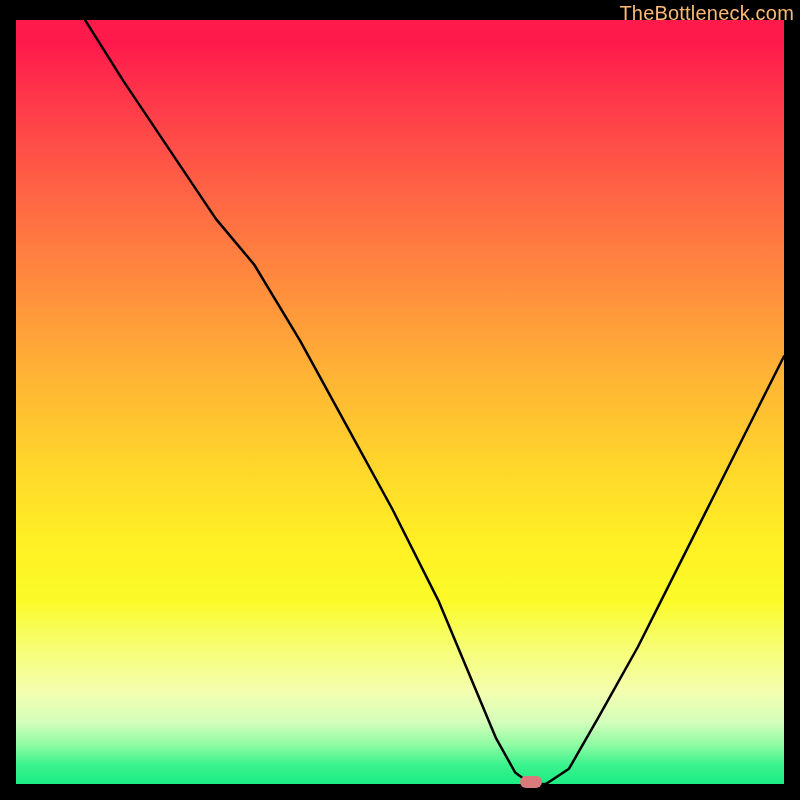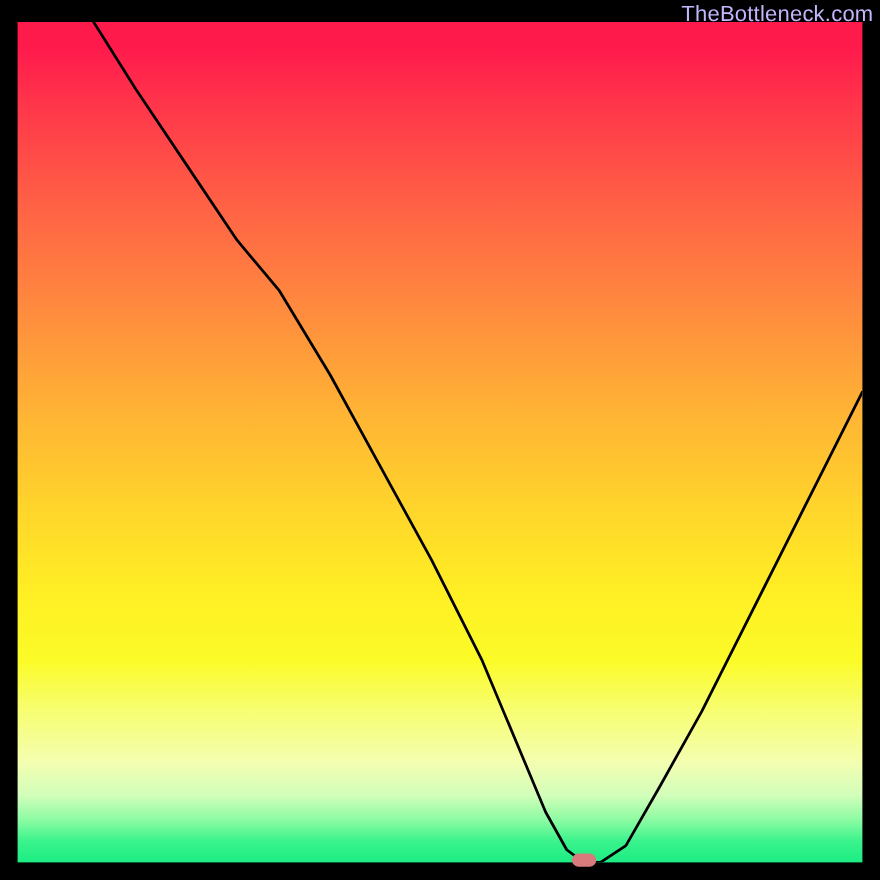--- a/index.html
+++ b/index.html
@@ -26,21 +26,21 @@
       #d2feba 92%,
       #8bfba2 95%,
       #3af38c 97.5%,
       #1cec84 100%
     );
   }
   .watermark {
     position: absolute;
     top: 2px;
     right: 6px;
-    color: #c4b5fd;
+    color: #fdba74;
     font-size: 20px;
     font-weight: 500;
     letter-spacing: 0.2px;
     z-index: 5;
   }
   svg.curve {
     position: absolute;
     left: 16px;
     top: 20px;
     width: 768px;

